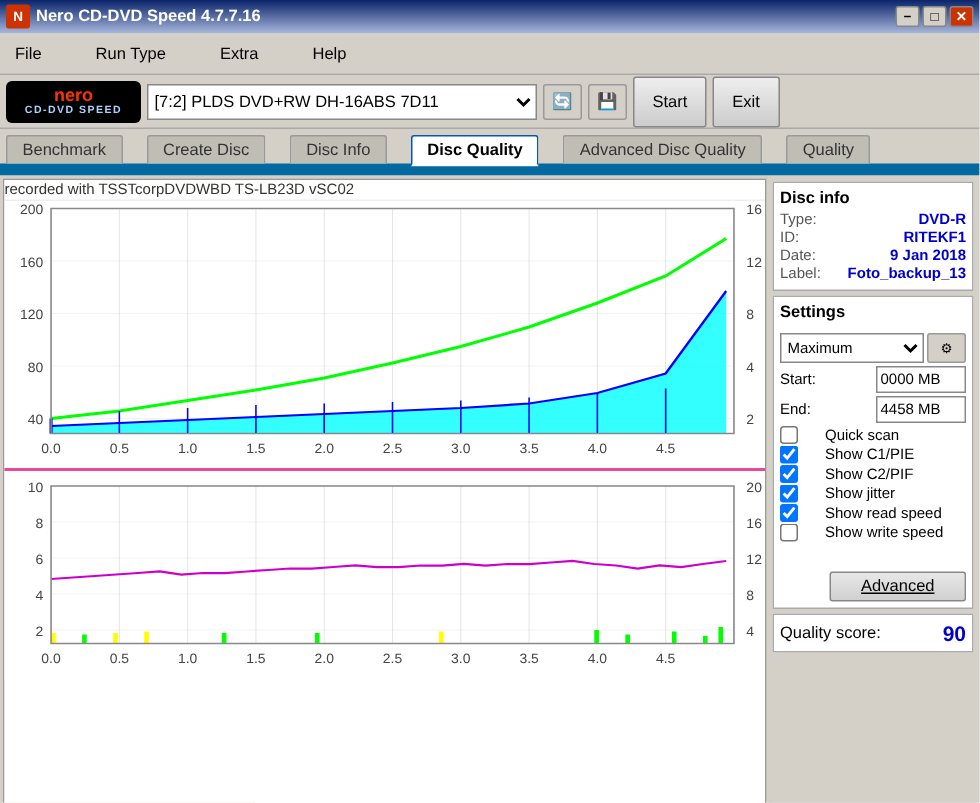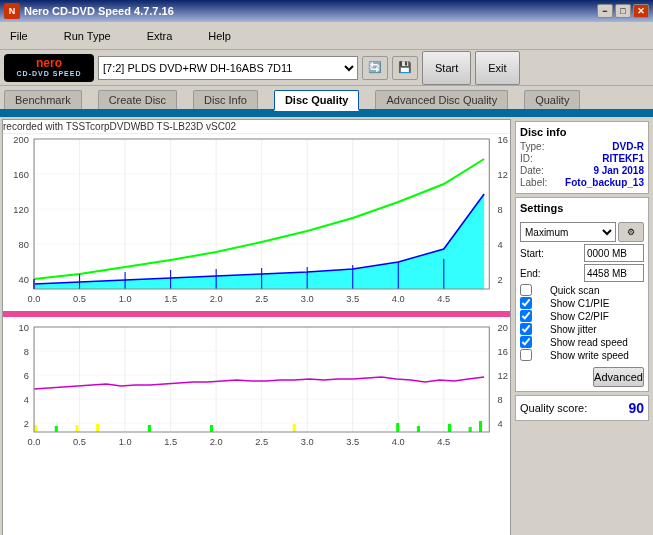--- a/index.html
+++ b/index.html
@@ -191,21 +191,21 @@
     }
     .charts-container {
       flex: 1;
       display: flex;
       flex-direction: column;
       background: white;
     }
     .chart-upper {
       flex: 0 0 175px;
       position: relative;
-      border-bottom: 6px solid #ec4899;
+      border-bottom: 2px solid #ec4899;
     }
     .chart-lower {
       flex: 1;
       position: relative;
     }
 
     
     .right-panel {
       width: 138px;
       background: #d4d0c8;
@@ -272,26 +272,27 @@
       display: flex;
       align-items: center;
       gap: 18px;
       font-size: 10px;
       margin-bottom: 1px;
     }
     .checkbox-row input { width: 12px; height: 12px; }
     .advanced-btn {
       background: linear-gradient(to bottom, #e8e8e8, #d0d0d0);
       border: 1px solid #888;
-      padding: 3px 0;
+      padding: 3px 20px;
       cursor: pointer;
       font-size: 11px;
       border-radius: 2px;
       align-self: flex-end;
-      margin-top: 2px;
+      margin-top: 16px;
+      text-decoration: underline;
     }
     .quality-score-section {
       background: white;
       border: 1px solid #aaa;
       padding: 4px;
       display: flex;
       justify-content: space-between;
       align-items: center;
     }
     .quality-score-label { font-size: 11px; }

